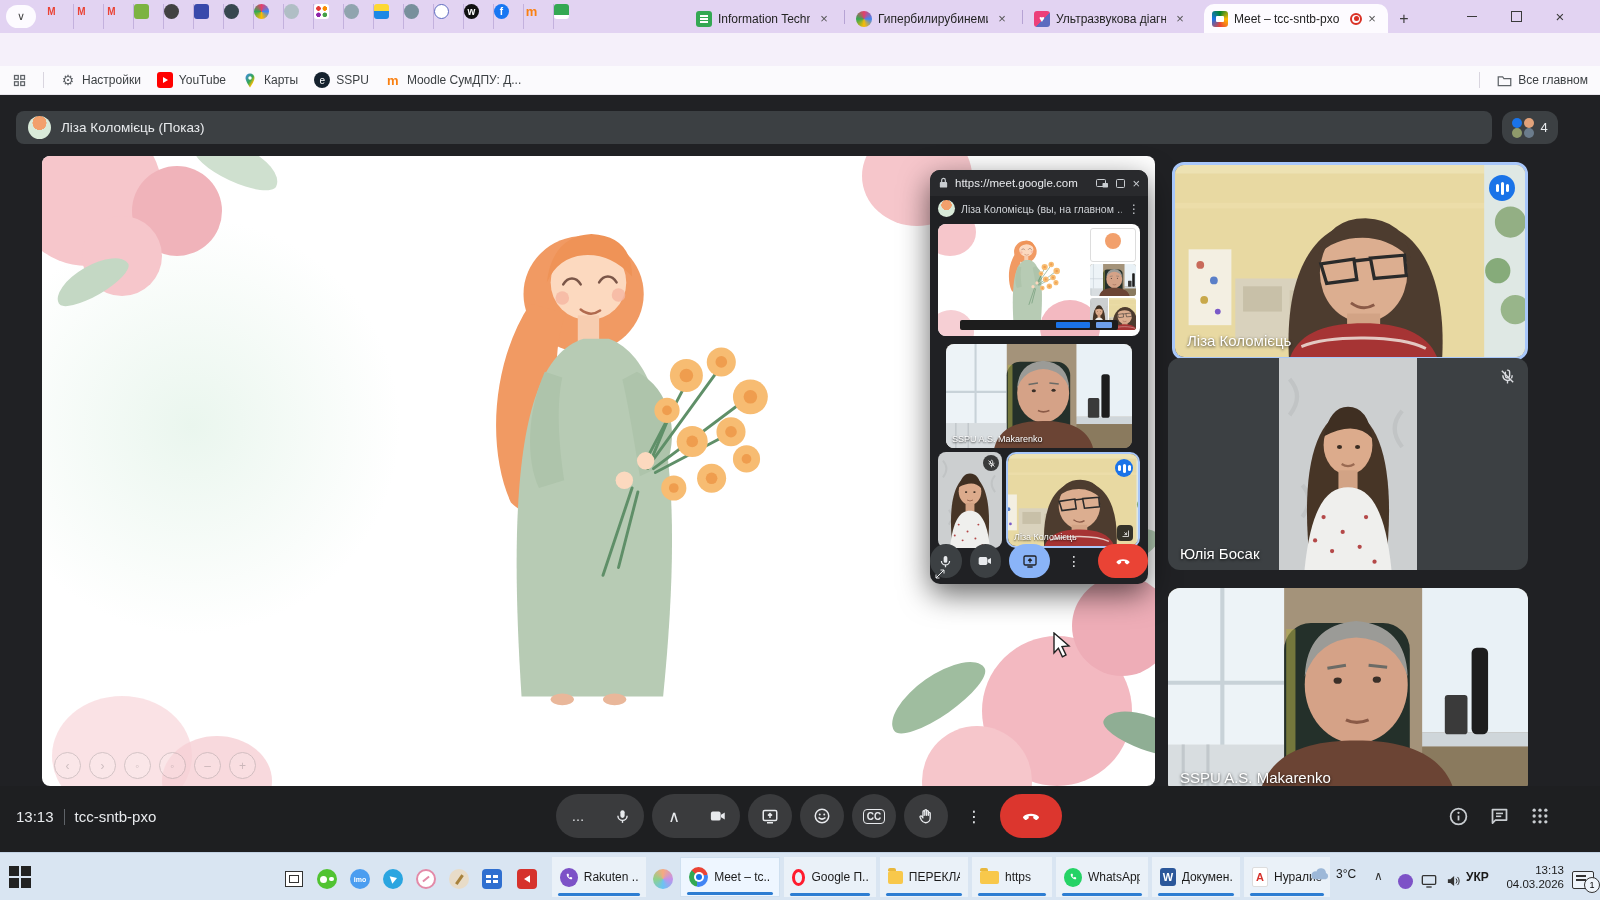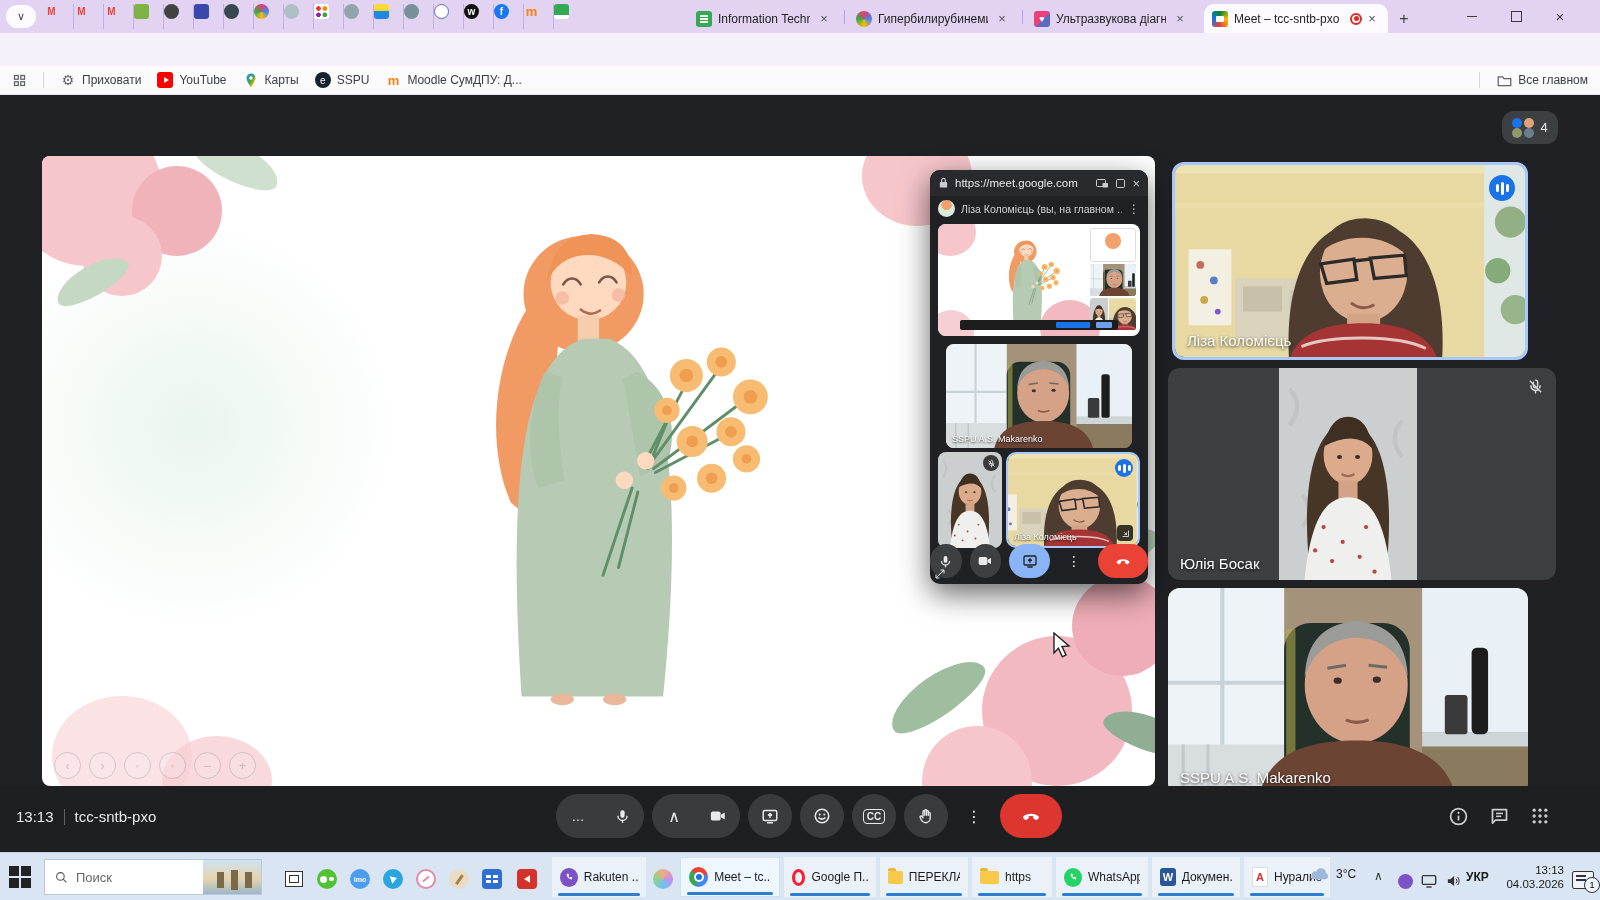--- a/index.html
+++ b/index.html
@@ -447,21 +447,21 @@
             <rect x="4" y="4" width="6" height="6"></rect>
             <rect x="14" y="4" width="6" height="6"></rect>
             <rect x="4" y="14" width="6" height="6"></rect>
             <rect x="14" y="14" width="6" height="6"></rect>
           </g>
         </svg>
     </span>
     <i class="bm-sep"></i>
     <span class="bm">
       <span class="bm-ic" style="color:#5f6368;font-size:14px">⚙</span>
-      <span>Приховати</span>
+      <span>Настройки</span>
     </span>
     <span class="bm">
       <span class="bm-ic yt">
           <i></i>
         </span>
       <span>YouTube</span>
     </span>
     <span class="bm">
       <span class="bm-ic">
         <svg width="12" height="15" viewBox="0 0 24 30">
@@ -494,20 +494,24 @@
         <svg width="15" height="13" viewBox="0 0 24 20">
             <path d="M2 4h7l2 3h11v11H2z" fill="none" stroke="#5f6368" stroke-width="2"></path>
           </svg>
       </span>
       <span>Все главном</span>
     </span>
   </div>
 
   <div class="abs meet">
 
+    <div class="abs banner">
+      <span class="av"></span>
+      <span class="txt">Ліза Коломієць (Показ)</span>
+    </div>
     <div class="abs flex pbadge">
       <span class="cl">
         <i style="left:0;top:1px;background:#1a73e8"></i>
           <i style="right:0;top:1px;background:#e2a27a"></i>
         <i style="left:0;bottom:1px;background:#8f9a6b"></i>
           <i style="right:0;bottom:1px;background:#6b7c8c"></i>
       </span>
       <span>4</span>
     </div>
 
@@ -673,21 +677,21 @@
           <use href="#sc-liza"></use>
         </svg>
       <span class="tname">Ліза Коломієць</span>
       <span class="eq" style="right:10px;top:10px">
           <i style="height:8px"></i>
           <i style="height:13px"></i>
           <i style="height:8px"></i>
         </span>
     </div>
 
-    <div class="abs tile" style="left:1168px;top:273px;width:388px;height:212px">
+    <div class="abs tile" style="left:1168px;top:263px;width:360px;height:212px">
       <svg class="abs" style="left:111px;top:0" width="138" height="212" viewBox="0 0 130 200" preserveAspectRatio="xMidYMid slice">
           <use href="#sc-yulia"></use>
         </svg>
       <span class="tname">Юлія Босак</span>
       <span class="micoff" style="right:12px;top:10px">
         <svg width="17" height="17" viewBox="0 0 24 24">
             <path d="M12 3a3 3 0 0 1 3 3v5a3 3 0 0 1-5.6 1.4M9 6v5M5.5 11a6.5 6.5 0 0 0 10.6 5M18.5 11a6.5 6.5 0 0 1-.7 2.9M12 17.5V21" stroke="#dadce0" stroke-width="2" fill="none" stroke-linecap="round"></path>
             <line x1="4" y1="4" x2="20" y2="20" stroke="#dadce0" stroke-width="2"></line>
           </svg>
       </span>
@@ -792,32 +796,20 @@
     </svg>
   </div>
 
   <div class="abs taskbar">
     <div class="abs start">
         <i></i>
         <i></i>
         <i></i>
         <i></i>
       </div>
-    <div class="abs tsearch">
-      <svg width="13" height="13" viewBox="0 0 24 24">
-          <circle cx="10" cy="10" r="7" stroke="#555" stroke-width="2" fill="none"></circle>
-          <line x1="15" y1="15" x2="21" y2="21" stroke="#555" stroke-width="2"></line>
-        </svg>
-      <span class="lbl">Поиск</span>
-      <span class="img">
-          <i style="left:14px"></i>
-          <i style="left:28px;height:20px;bottom:4px"></i>
-          <i style="left:42px"></i>
-        </span>
-    </div>
 
     <span class="ticon" style="left:283px">
         <span class="tv"></span>
       </span>
     <span class="ticon" style="left:316px">
         <span class="circ" style="background:#51c332">
           <i style="width:7px;height:7px;border-radius:50%;background:#fff;margin-right:2px"></i>
           <i style="width:4.5px;height:4.5px;border-radius:50%;background:#fff"></i>
         </span>
       </span>

